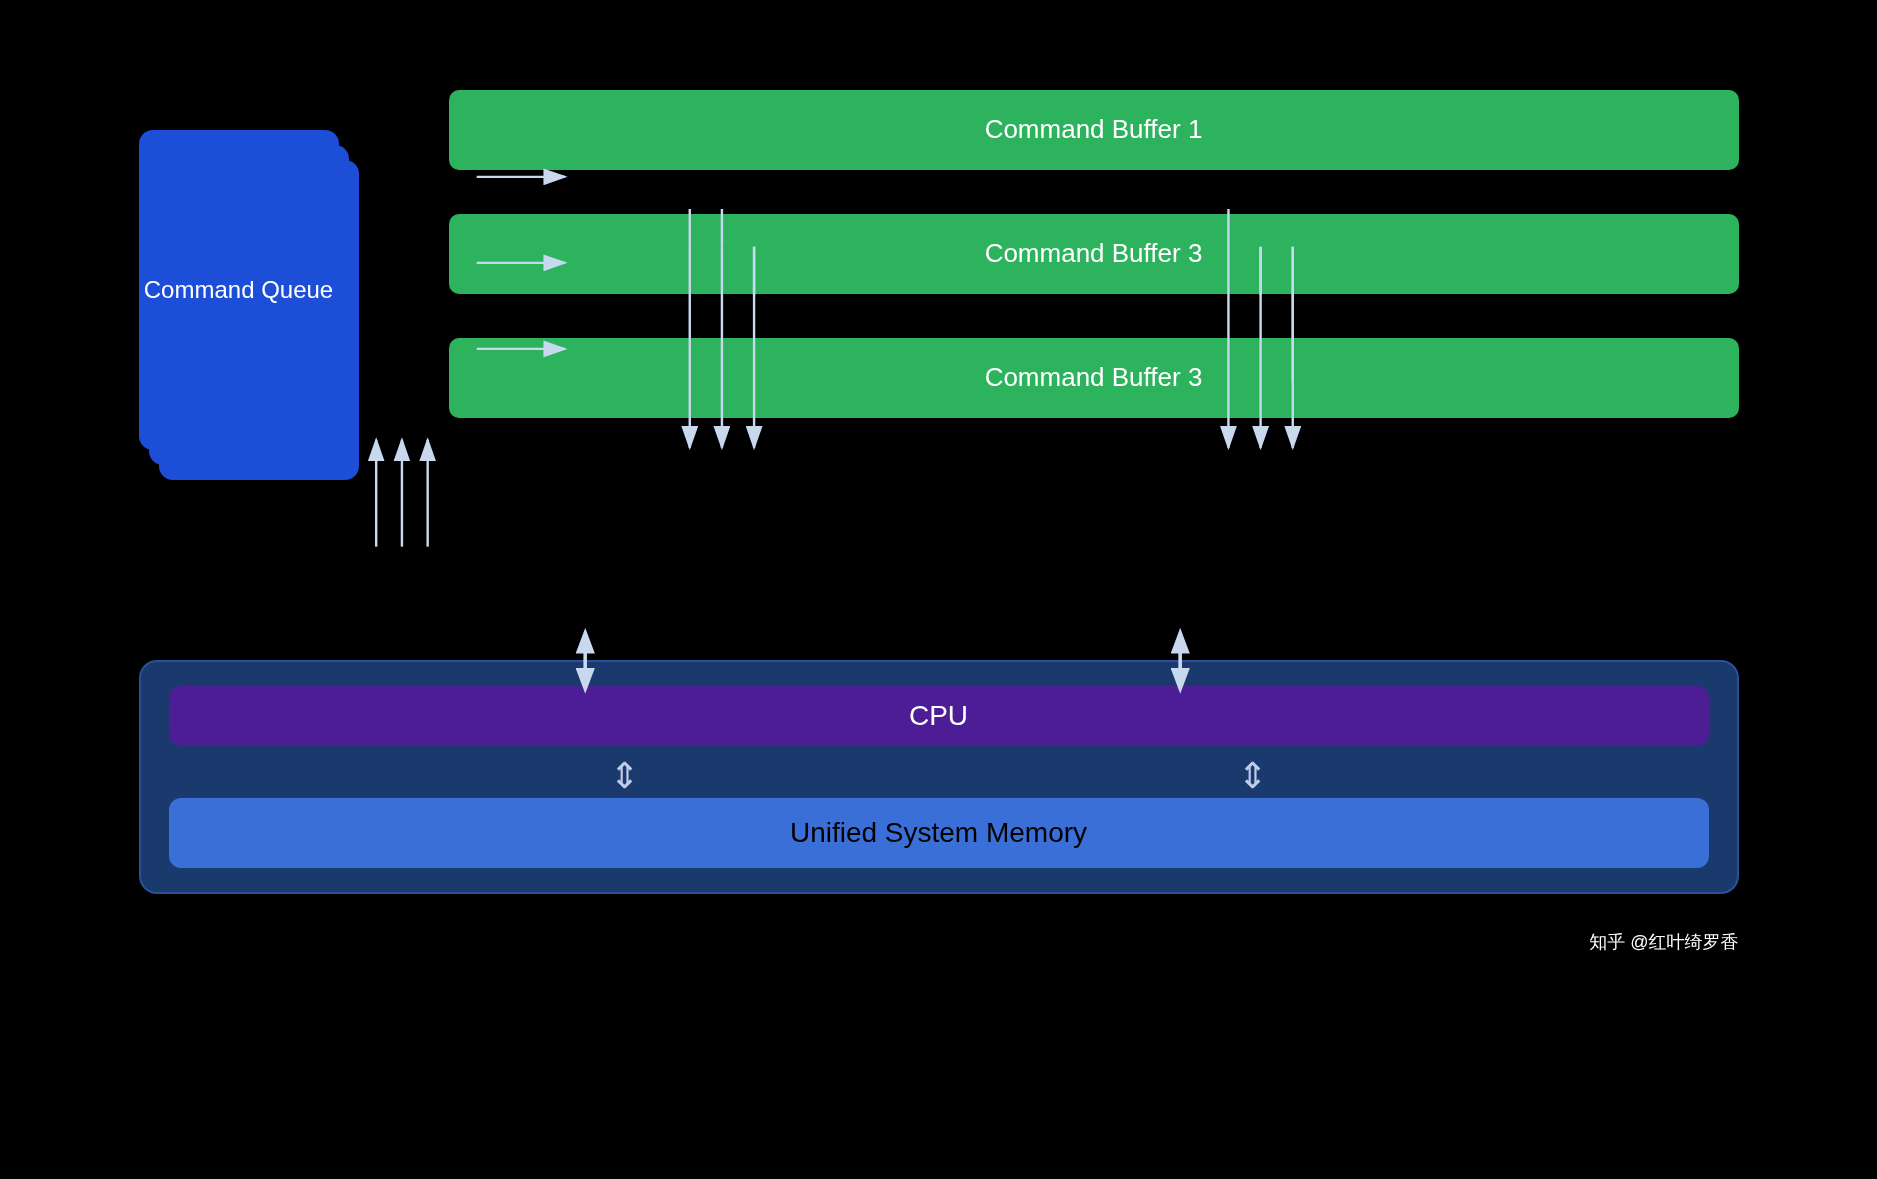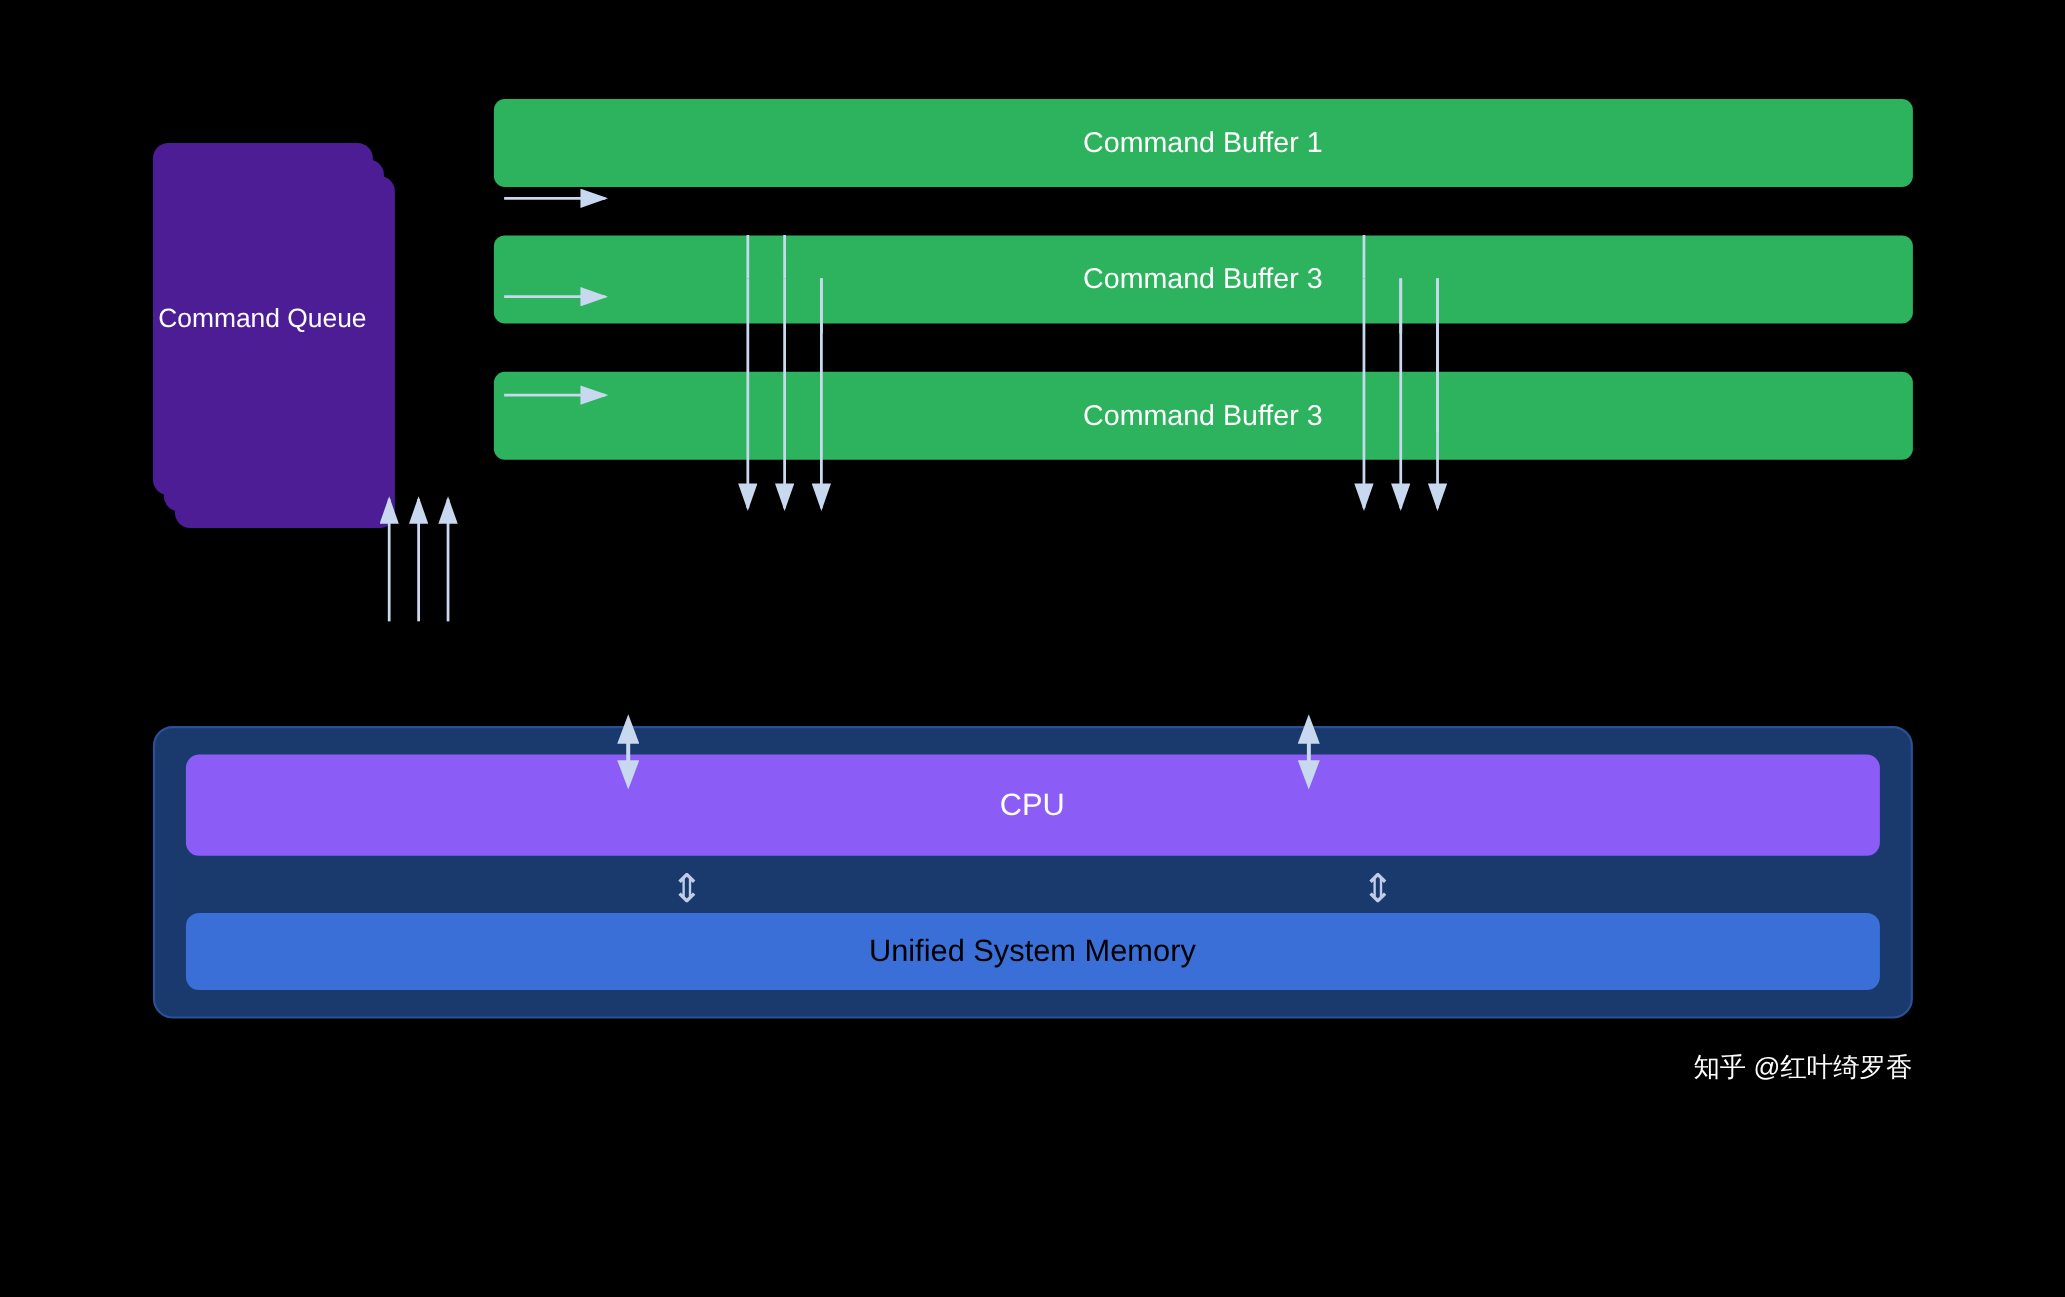--- a/index.html
+++ b/index.html
@@ -38,21 +38,21 @@
       width: 200px;
       height: 380px;
       margin-top: 40px;
       flex-shrink: 0;
     }
 
     .cq-card {
       position: absolute;
       width: 200px;
       height: 320px;
-      background: #4c1d95;
+      background: #1d4ed8;
       border-radius: 14px;
     }
     .cq-card:nth-child(1) { top: 30px; left: 20px; }
     .cq-card:nth-child(2) { top: 15px; left: 10px; }
     .cq-card:nth-child(3) {
       top: 0px; left: 0px;
       display: flex;
       align-items: center;
       justify-content: center;
       z-index: 3;
@@ -133,23 +133,23 @@
     }
 
     .cpu-gpu-row {
       display: flex;
       gap: 24px;
       margin-bottom: 8px;
     }
 
     .cpu-box, .gpu-box {
       flex: 1;
-      background: #8b5cf6;
+      background: #4c1d95;
       border-radius: 12px;
-      height: 92px;
+      height: 60px;
       display: flex;
       align-items: center;
       justify-content: center;
       color: #fff;
       font-size: 28px;
       font-weight: 400;
     }
 
     .arrow-row {
       display: flex;
@@ -191,21 +191,21 @@
       height: 100%;
       pointer-events: none;
       z-index: 10;
     }
 
     .watermark {
       position: absolute;
       bottom: -60px;
       right: 0;
       color: #fff;
-      font-size: 24px;
+      font-size: 18px;
       font-weight: 400;
     }
 
     
     .main-area {
       position: relative;
       width: 100%;
     }
   </style>
 </head>

